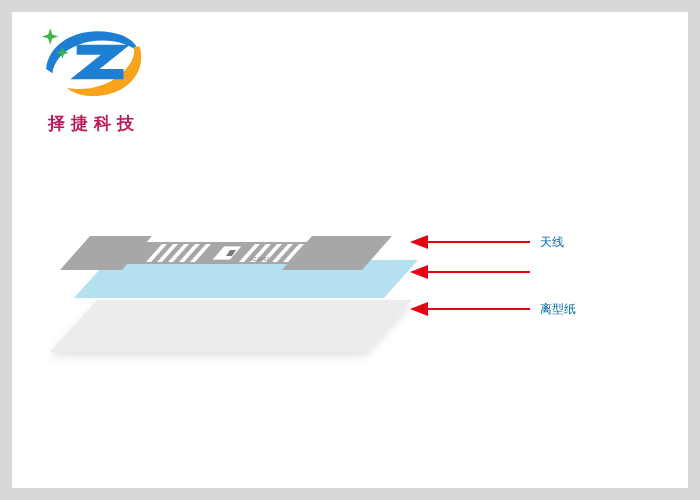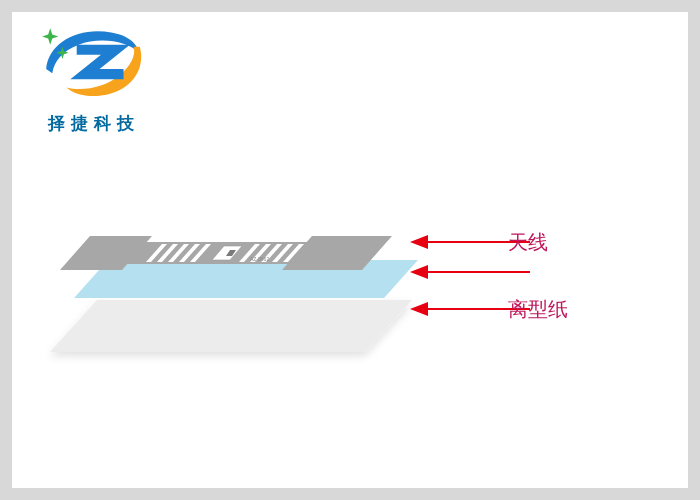--- a/index.html
+++ b/index.html
@@ -3,26 +3,26 @@
 <meta charset="utf-8">
 <style>
   html,body { margin:0; padding:0; }
   body { width:700px; height:500px; overflow:hidden; font-family:"Liberation Sans", sans-serif; }
   .frame { position:relative; width:700px; height:500px; background:#d8d8d8; }
   .canvas { position:absolute; left:12px; top:12px; width:676px; height:476px; background:#ffffff; }
   .logo { position:absolute; left:26px; top:10px; width:130px; }
   .logo-text {
     font-family:"Liberation Serif", serif;
     font-weight:bold; font-size:17px; letter-spacing:6px;
-    color:#0369a1; padding-left:10px; margin-top:2px;
+    color:#be185d; padding-left:10px; margin-top:2px;
   }
   .diagram-svg { position:absolute; left:0; top:0; width:676px; height:476px; }
   .layer-label {
-    position:absolute; left:496px; height:22px; line-height:22px;
-    font-family:"Liberation Serif", serif; font-size:20px; color:#be185d;
+    position:absolute; left:528px; height:22px; line-height:22px;
+    font-family:"Liberation Serif", serif; font-size:12px; color:#0369a1;
     white-space:nowrap;
   }
   .label-antenna { top:219px; }
   .label-adhesive { top:249px; }
   .label-release { top:286px; }
 </style>
 </head>
 <body>
 
 <div class="frame">

